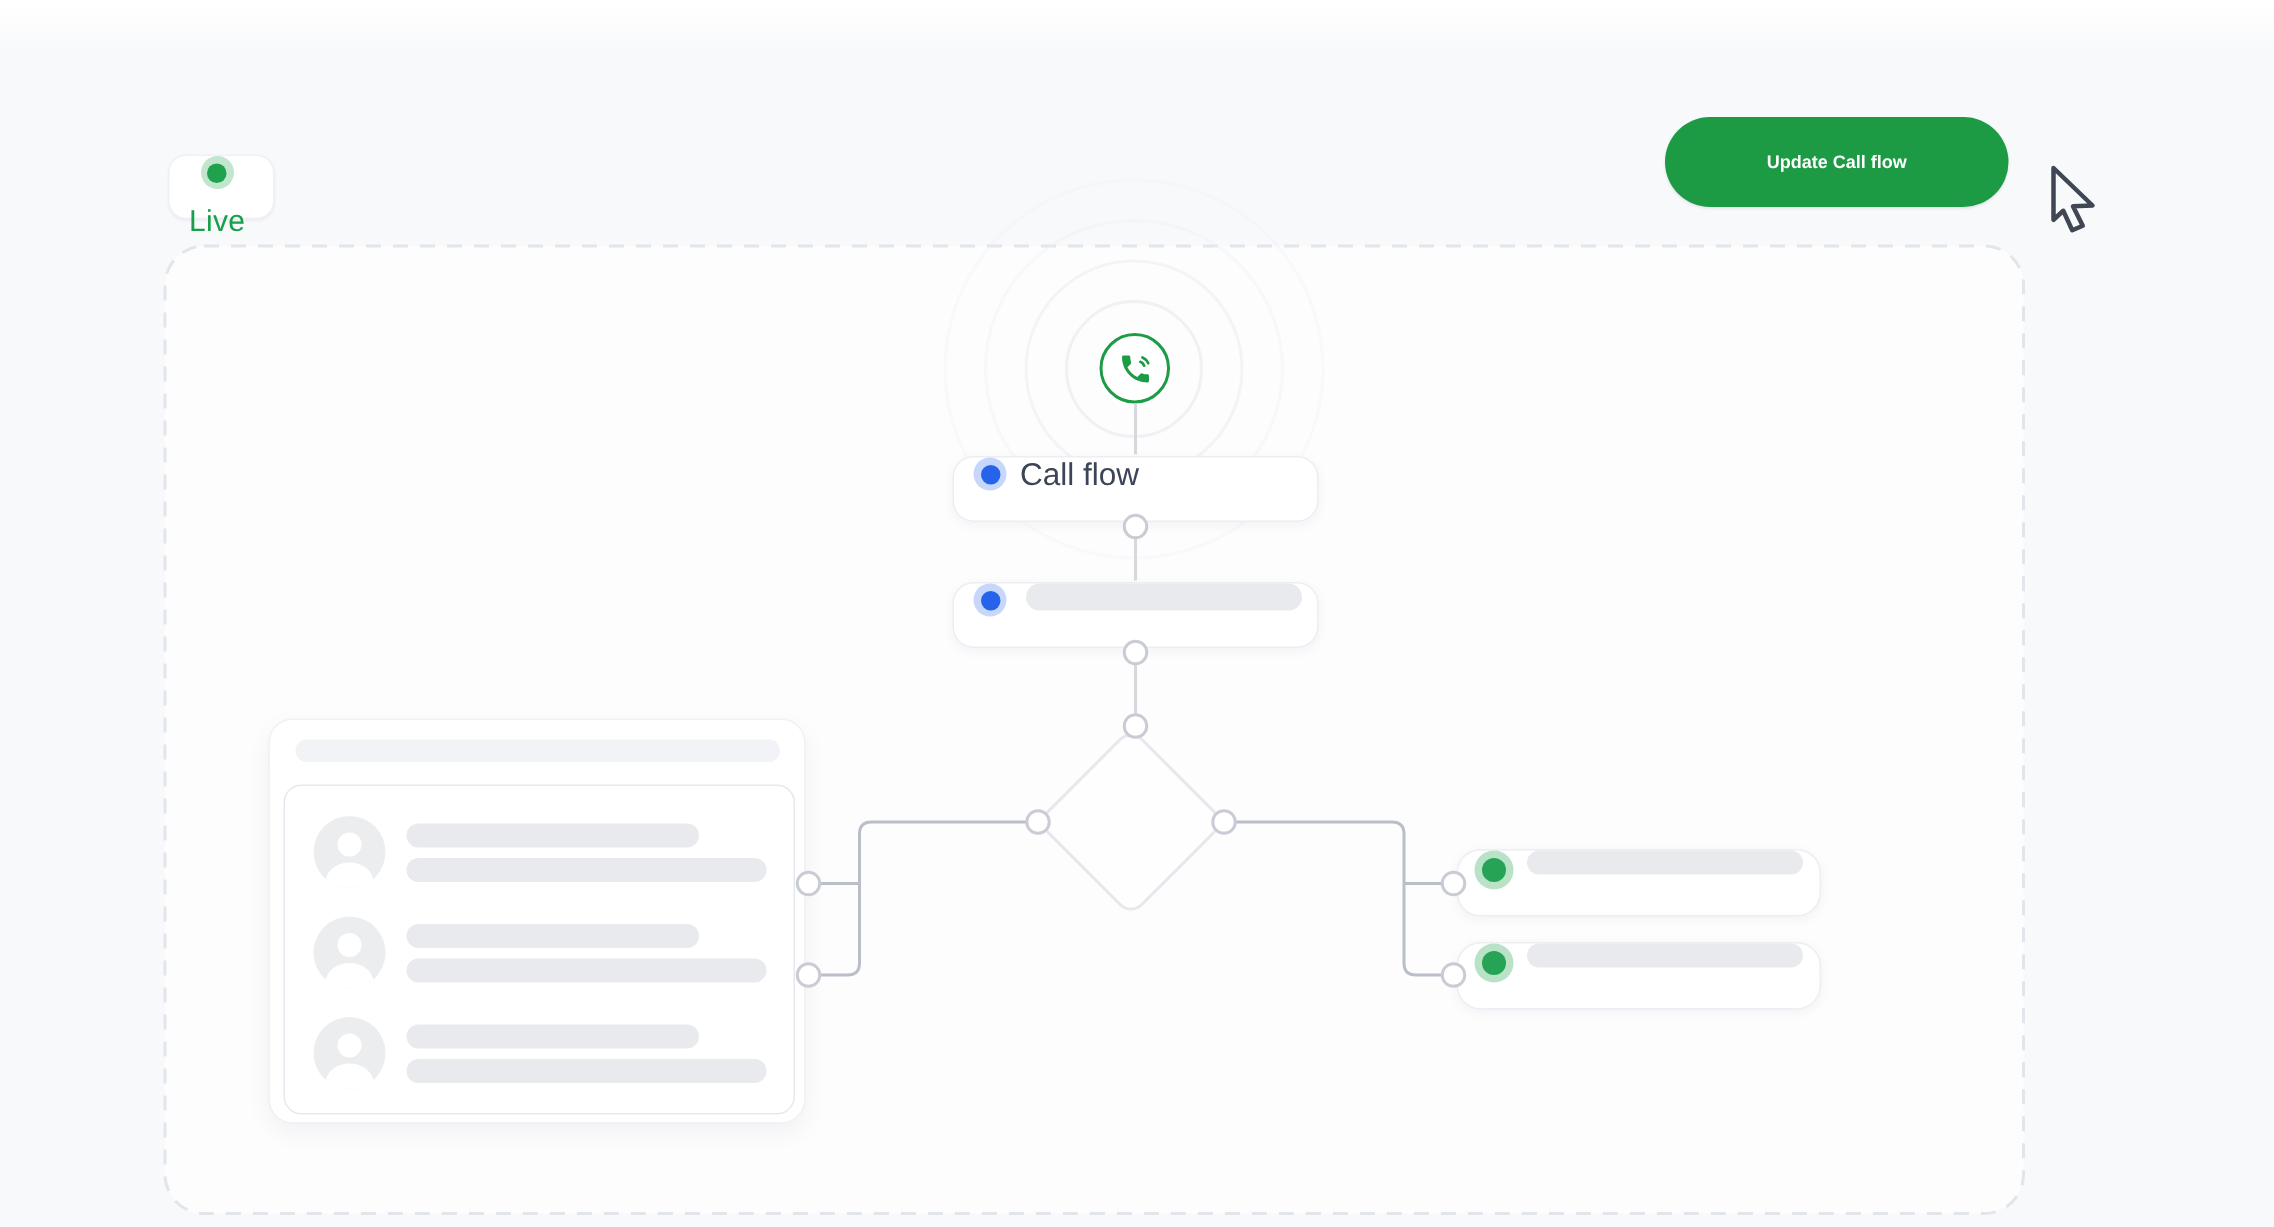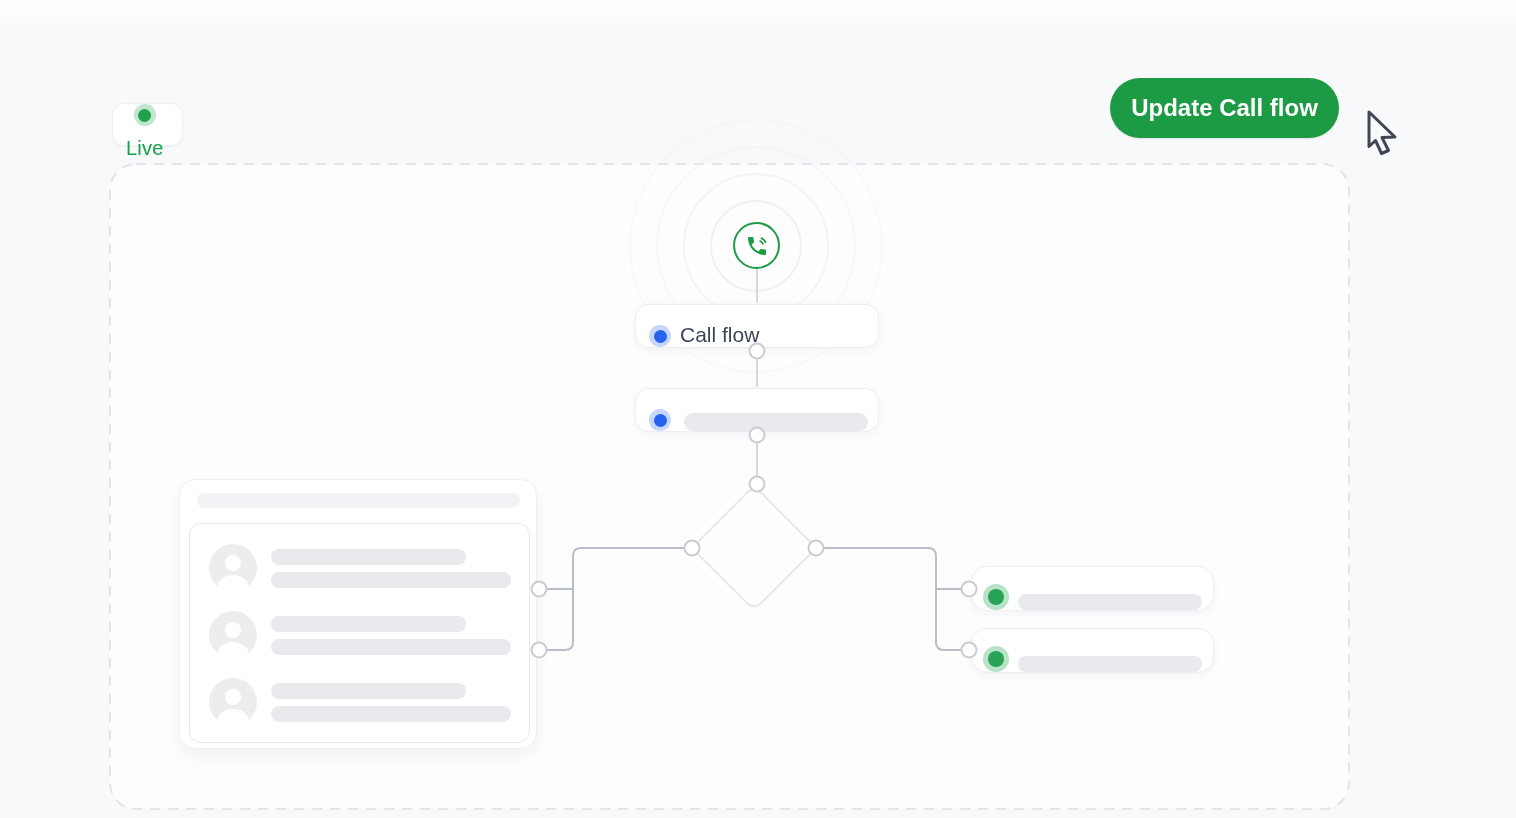--- a/index.html
+++ b/index.html
@@ -19,35 +19,35 @@
     box-shadow:0 1px 2px rgba(16,24,40,.05);
     display:flex; align-items:center; gap:11px; padding:0 18px 0 13px;flex-direction:column; }
   .dot { border-radius:50%; display:inline-block; flex:none; }
   .dot-green-halo { width:22px; height:22px; background:#C2E5CE;
     display:flex; align-items:center; justify-content:center; }
   .dot-green-core { width:13px; height:13px; background:#1FA14E; }
   .live-label { color:#17A04A; font-size:20px; font-weight:500; letter-spacing:.2px; }
 
   .update-btn { position:absolute; left:1110px; top:78px; width:229px; height:60px; z-index:4;
     background:#1C9B44; border:none; border-radius:30px; cursor:pointer;
-    color:#FFFFFF; font-family:"Liberation Sans",sans-serif; font-size:24px; font-weight:700;
+    color:#FFFFFF; font-family:"Liberation Sans",sans-serif; font-size:12px; font-weight:700;
     box-shadow:0 1px 2px rgba(16,24,40,.10); }
 
   .cursor { position:absolute; left:1363px; top:109px; z-index:5; }
 
   
   .node, .card, .entry { position:absolute; z-index:2; }
 
   .entry { left:733px; top:222px; width:47px; height:47px; border-radius:50%;
     background:#FFFFFF; border:2.5px solid #1D9B45;
     display:flex; align-items:center; justify-content:center; }
 
   .node { background:#FFFFFF; border:1px solid #EDEEF2; border-radius:14px;
     box-shadow:0 2px 8px rgba(20,30,55,.05);
-    display:flex; align-items:flex-end; }
+    display:flex; align-items:flex-start; }
 
   .node-callflow    { left:635px; top:304px; width:244px; height:44px; padding-left:13px; gap:9px; }
   .node-placeholder { left:635px; top:388px; width:244px; height:44px; padding-left:13px; gap:13px; }
   .node-label { color:#3C4557; font-size:21px; font-weight:500; }
 
   .dot-blue-halo { width:22px; height:22px; background:#C6D7FB;
     display:flex; align-items:center; justify-content:center; }
   .dot-blue-core { width:13px; height:13px; background:#2563EB; }
 
   .skel { background:#E9EAED; border-radius:9px; }

